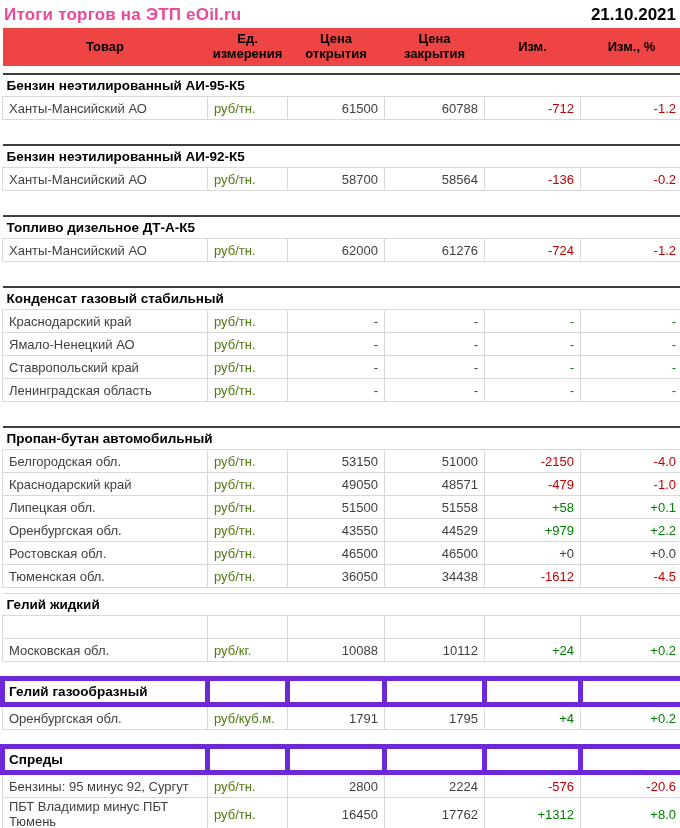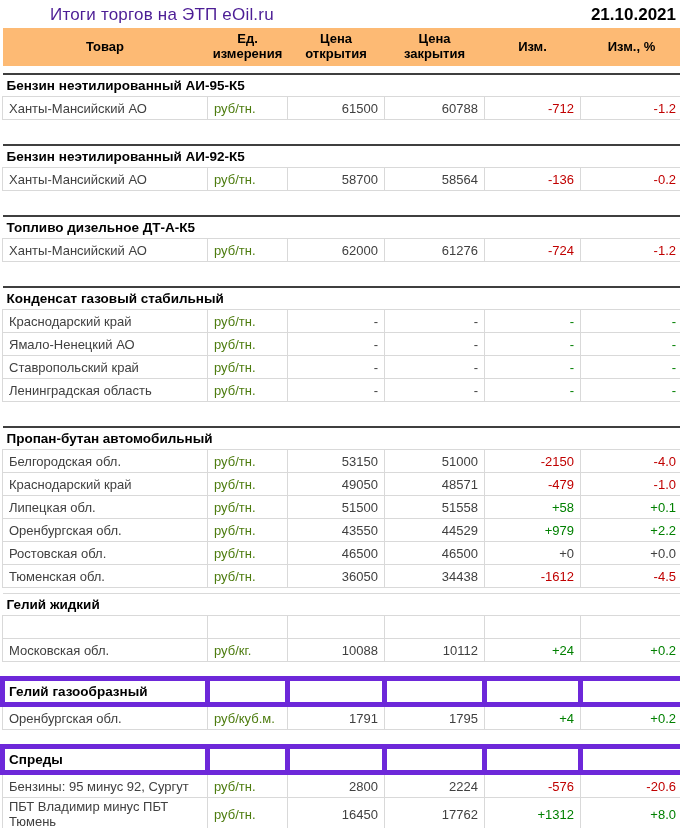--- a/index.html
+++ b/index.html
@@ -2,28 +2,28 @@
 <html><head>
 <meta charset="utf-8">
 <style>
   html,body { margin:0; padding:0; background:#ffffff; }
   body { font-family:"Liberation Sans", sans-serif; color:#404040; }
   .page { width:680px; }
 
   
   .report-header { display:flex; justify-content:space-between; align-items:baseline;
                    padding:5px 4px 3px 4px; }
-  .report-title { font-size:17px; font-weight:normal; color:#4c1d95; letter-spacing:0.2px;margin-left:46px; }
+  .report-title { font-size:17px; font-weight:bold; color:#ec4899; letter-spacing:0.2px; }
   .report-date  { font-size:17px; font-weight:bold; color:#000;margin-left:6px; }
 
   table { width:680px; border-collapse:collapse; table-layout:fixed; font-size:13px; }
   col.c1{width:205px} col.c2{width:80px} col.c3{width:97px}
   col.c4{width:100px} col.c5{width:96px} col.c6{width:102px}
 
-  thead th { background:#fdba74; color:#000; font-weight:bold; font-size:13px;
+  thead th { background:#ef4444; color:#000; font-weight:bold; font-size:13px;
              height:34px; vertical-align:middle; text-align:center; line-height:1.15;
              padding:2px 3px; border-bottom:2px solid #ffffff; }
 
   td { padding:1px 6px; overflow:hidden; }
 
   
   tr.gap-large td { height:22px; border:none; }
   tr.gap-small td { height:12px; border:none; }
   tr.gap-tiny  td { height:3px;  border:none; }
 

